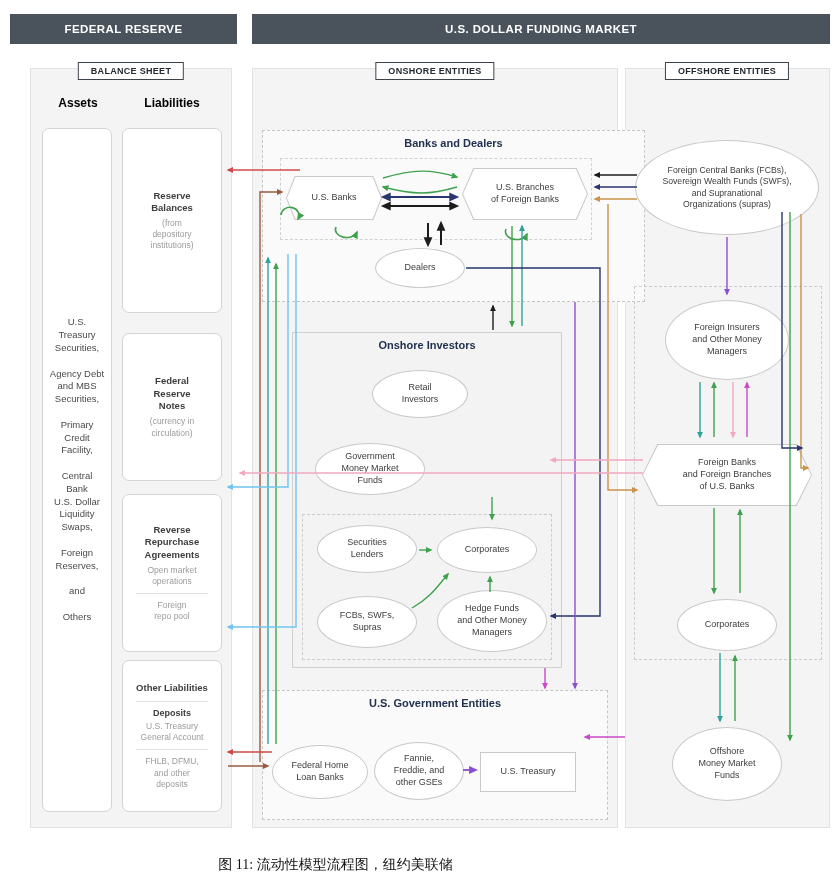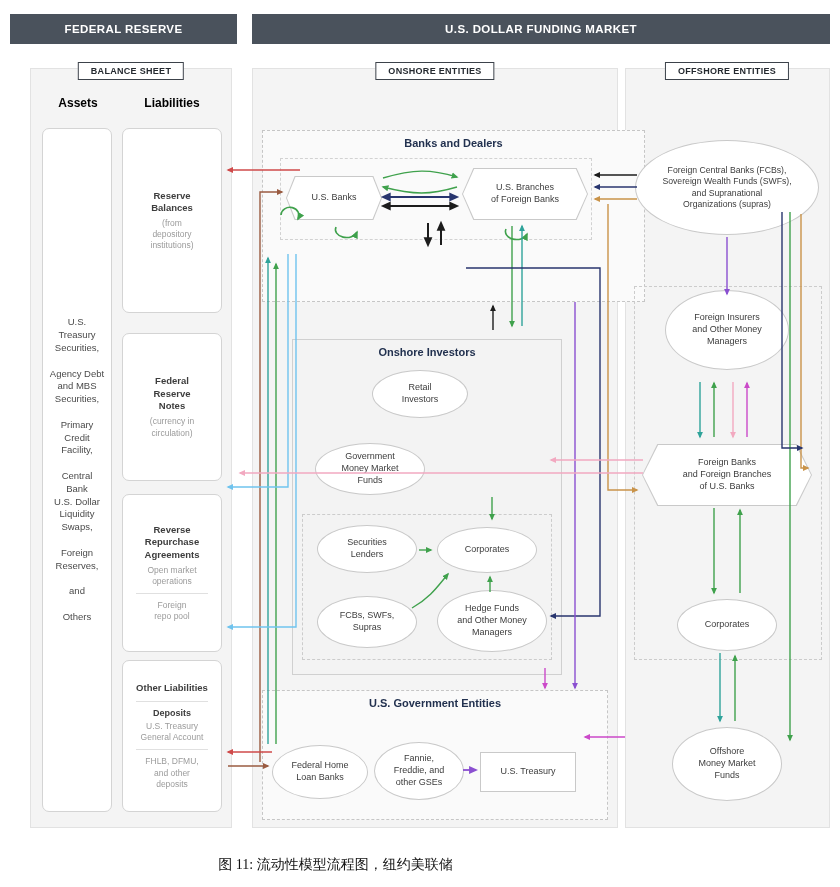--- a/index.html
+++ b/index.html
@@ -161,22 +161,25 @@
       </div>
   </div>
   <div class="hex" style="left:462px;top:168px;width:126px;height:52px;">
     <div class="hex-o">
         <div class="hex-i">
           <span class="nlabel pre">U.S. Branches
 of Foreign Banks</span>
         </div>
       </div>
   </div>
-
-  <div class="group solid" style="left:292px;top:339px;width:270px;height:336px;">
+  <div class="ellipse" style="left:375px;top:248px;width:90px;height:40px;">
+    <span class="nlabel pre">Dealers</span>
+  </div>
+
+  <div class="group solid" style="left:292px;top:332px;width:270px;height:336px;">
     <div class="gtitle">Onshore Investors</div>
   </div>
   <div class="group" style="left:302px;top:514px;width:250px;height:146px;border:1px dashed #cccccc;"></div>
 
   <div class="ellipse" style="left:372px;top:370px;width:96px;height:48px;">
     <span class="nlabel pre">Retail
 Investors</span>
   </div>
   <div class="ellipse" style="left:315px;top:443px;width:110px;height:52px;">
     <span class="nlabel pre">Government
@@ -216,21 +219,21 @@
     <span class="nlabel pre">U.S. Treasury</span>
   </div>
 
   <div class="ellipse" style="left:635px;top:140px;width:184px;height:95px;">
     <span class="nlabel pre" style="font-size:8.7px;text-align:center;">Foreign Central Banks (FCBs),
 Sovereign Wealth Funds (SWFs),
 and Supranational
 Organizations (supras)</span>
   </div>
   <div class="group" style="left:634px;top:286px;width:188px;height:374px;border:1px dashed #cccccc;"></div>
-  <div class="ellipse" style="left:665px;top:290px;width:124px;height:80px;">
+  <div class="ellipse" style="left:665px;top:300px;width:124px;height:80px;">
     <span class="nlabel pre">Foreign Insurers
 and Other Money
 Managers</span>
   </div>
   <div class="hex" style="left:642px;top:444px;width:170px;height:62px;">
     <div class="hex-o">
         <div class="hex-i">
           <span class="nlabel pre">Foreign Banks
 and Foreign Branches
 of U.S. Banks</span>

